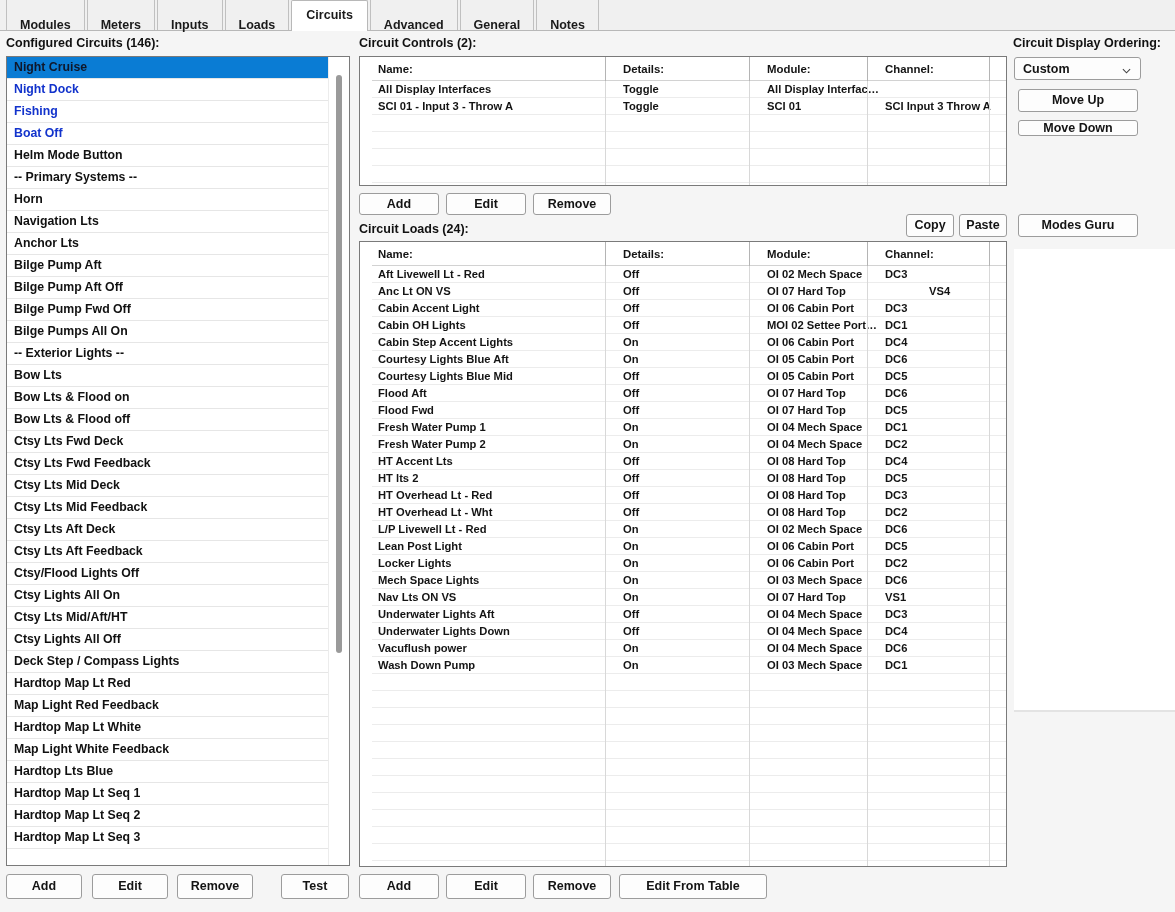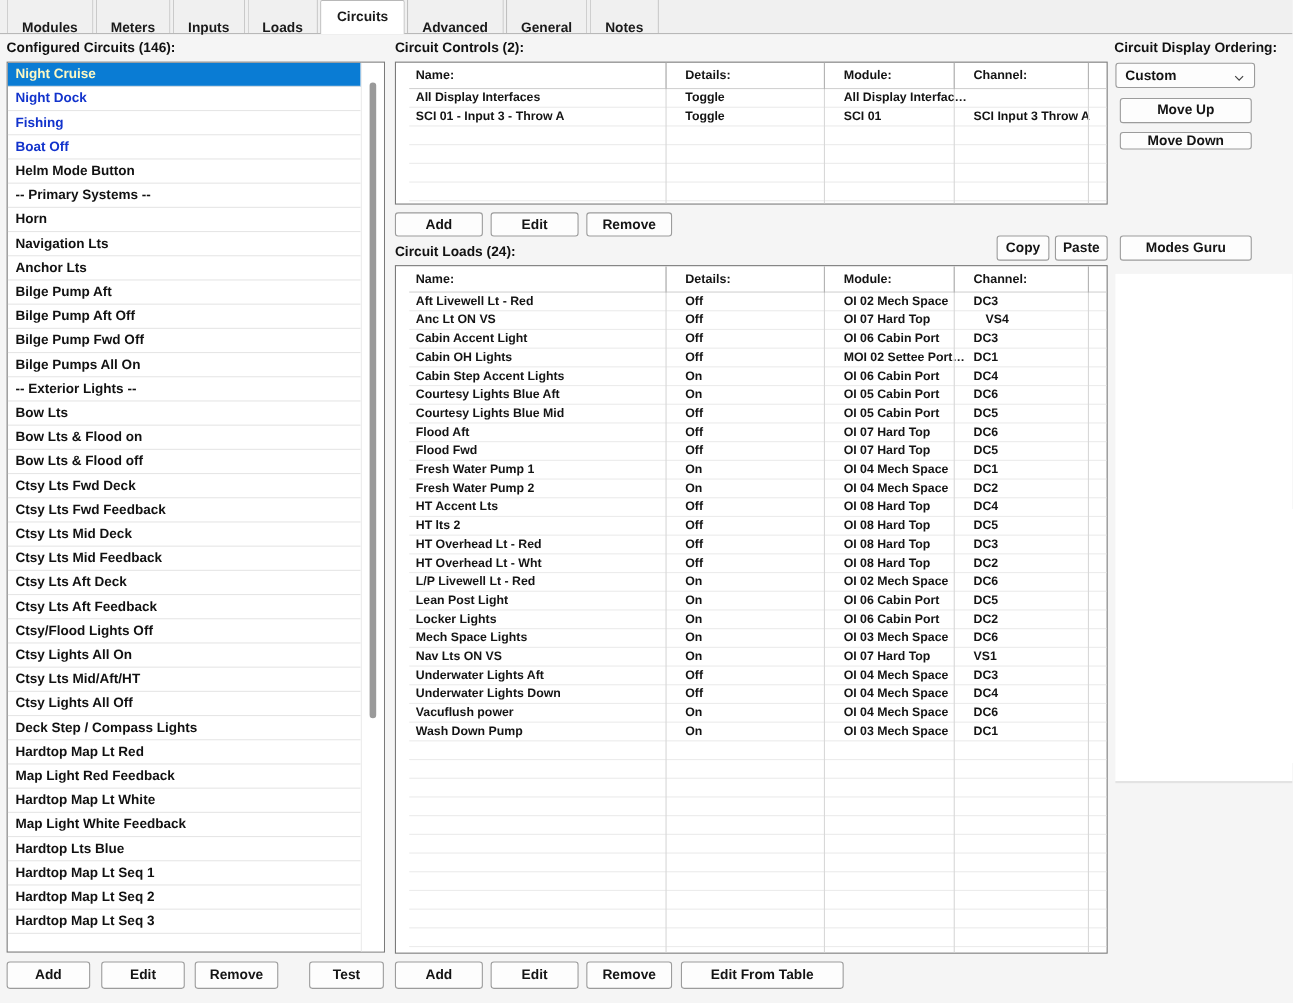--- a/index.html
+++ b/index.html
@@ -83,21 +83,21 @@
     font-weight: bold;
     color: #111;
     border-bottom: 1px solid #e6e6e6;
     white-space: nowrap;
     overflow: hidden;
     cursor: default;
   }
   .ci.blue { color: #1233cc; }
   .ci.sel {
     background: #0a7cd4;
-    color: #fef9c3;
+    color: #0f172a;
   }
   .list-scroll-track {
     width: 21px; height: 100%;
     background: #ffffff;
     border-left: 1px solid #ececec;
     position: relative;
   }
   .list-scroll-thumb {
     position: absolute;
     left: 7px; top: 18px;
@@ -323,21 +323,21 @@
           <div class="tc" style="left: 0px; width: 245px;">Aft Livewell Lt - Red</div>
           <div class="tc" style="left: 245px; width: 144px;">Off</div>
           <div class="tc" style="left: 389px; width: 118px;">OI 02 Mech Space</div>
           <div class="tc" style="left: 507px; width: 122px;">DC3</div>
           <div class="tc" style="left: 629px; width: 19px;"></div>
         </div>
         <div class="trow">
           <div class="tc" style="left: 0px; width: 245px;">Anc Lt ON VS</div>
           <div class="tc" style="left: 245px; width: 144px;">Off</div>
           <div class="tc" style="left: 389px; width: 118px;">OI 07 Hard Top</div>
-          <div class="tc" style="left: 496px; width: 122px; padding-left: 28px;">VS4</div>
+          <div class="tc" style="left: 529px; width: 122px; padding-left: 28px;">VS4</div>
           <div class="tc" style="left: 629px; width: 19px;"></div>
         </div>
         <div class="trow">
           <div class="tc" style="left: 0px; width: 245px;">Cabin Accent Light</div>
           <div class="tc" style="left: 245px; width: 144px;">Off</div>
           <div class="tc" style="left: 389px; width: 118px;">OI 06 Cabin Port</div>
           <div class="tc" style="left: 507px; width: 122px;">DC3</div>
           <div class="tc" style="left: 629px; width: 19px;"></div>
         </div>
         <div class="trow">

